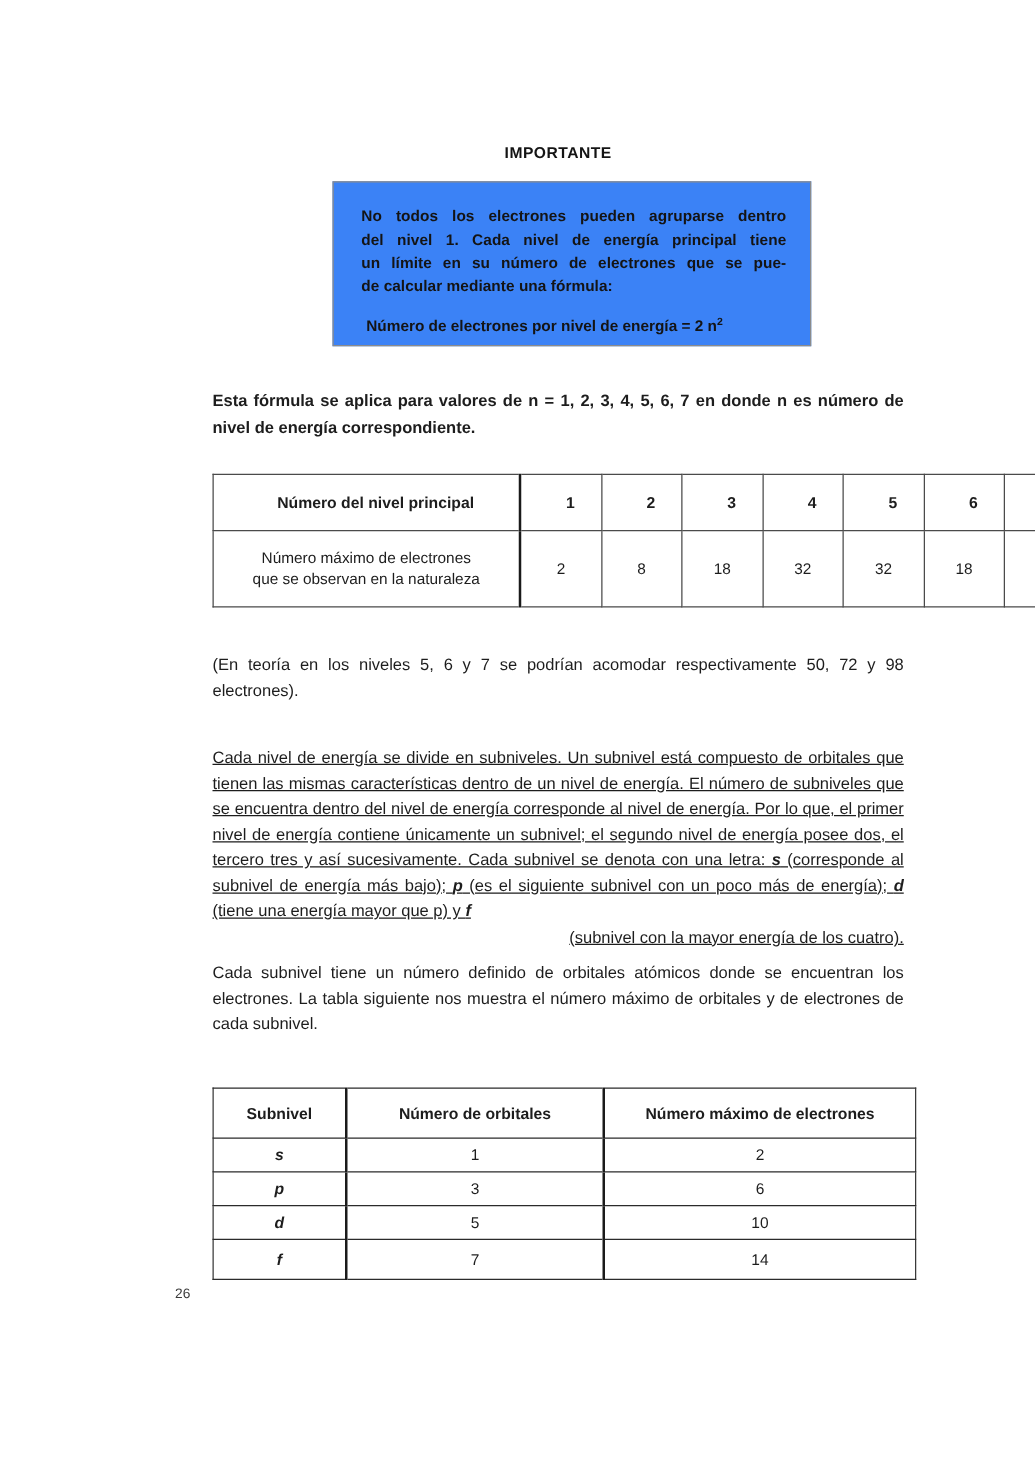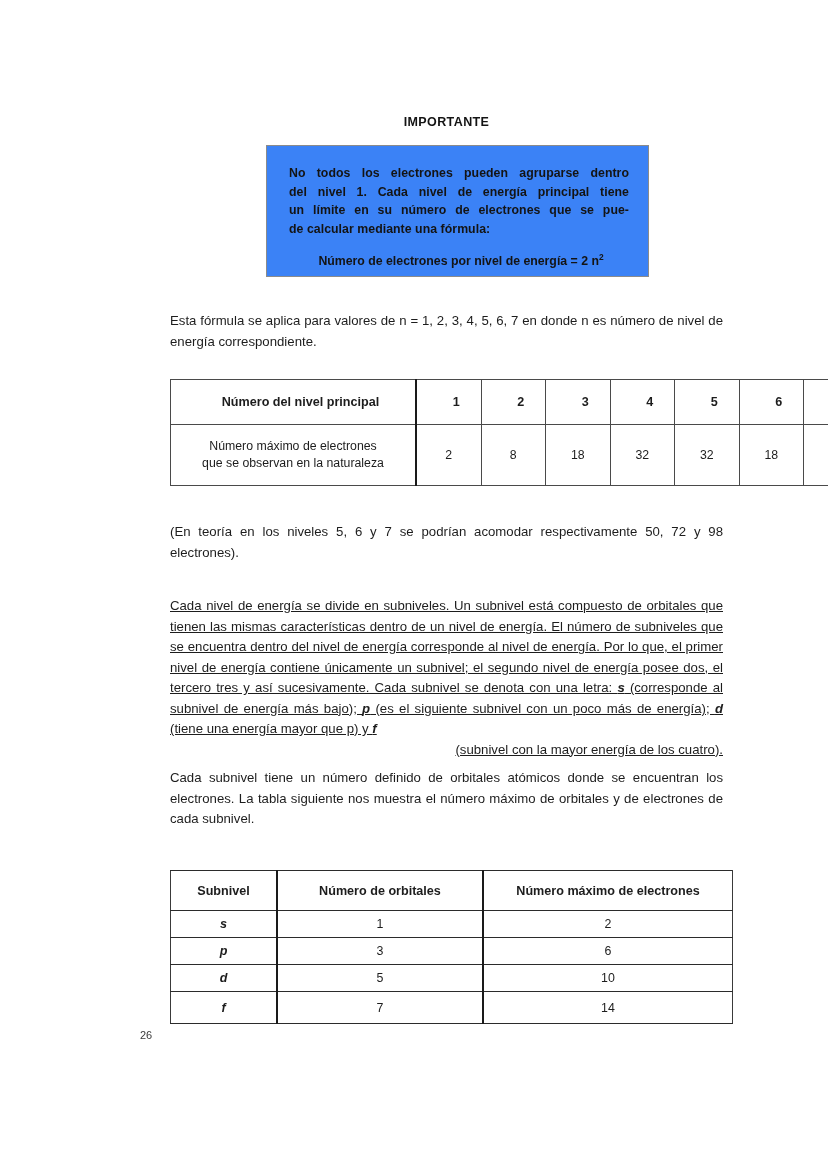--- a/index.html
+++ b/index.html
@@ -66,21 +66,20 @@
   .callout-text .lastline {
     text-align-last: left;
   }
   .callout-formula {
     margin-top: 15px;
     font-size: 12.3px;
     font-weight: bold;
     line-height: 17px;
     color: #141414;
     padding-left: 4px;
-    text-align: center;
   }
   .callout-formula sup {
     font-size: 8.4px;
     vertical-align: super;
     line-height: 0;
   }
 
   
   .para {
     position: absolute;
@@ -93,21 +92,21 @@
   }
   .para .nojust {
     display: block;
     text-align: right;
   }
   .para b {
     font-weight: bold;
     font-style: italic;
   }
 
-  #para-formula   { top: 311px; }
+  #para-formula   { top: 311px; font-weight: bold; }
   #para-teoria    { top: 522px; }
   #para-subniveles{ top: 596px; text-decoration: underline; }
   #para-orbitales { top: 768px; }
 
   
   .table-levels {
     position: absolute;
     left: 158px;
     top: 379px;
     width: 553px;

